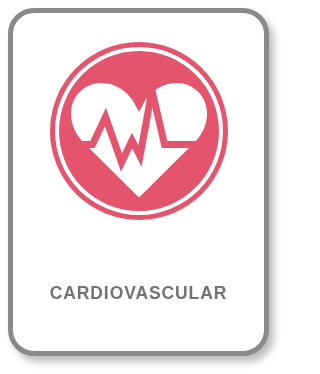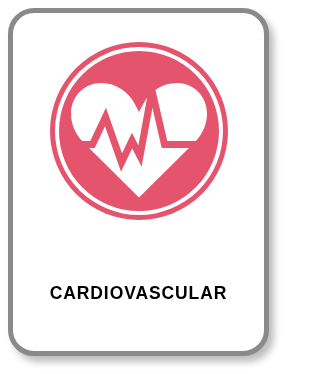--- a/index.html
+++ b/index.html
@@ -56,21 +56,21 @@
   
   #card-label {
     position: absolute;
     left: 0;
     right: 0;
     top: 271px;
     text-align: center;
     font-size: 17.5px;
     font-weight: bold;
     letter-spacing: 0.9px;
-    color: #000000;
+    color: #737373;
     line-height: 1.1;
     white-space: nowrap;
   }
 </style>
 </head>
 <body>
 
 <div id="stage">
 
   <div id="category-card">

